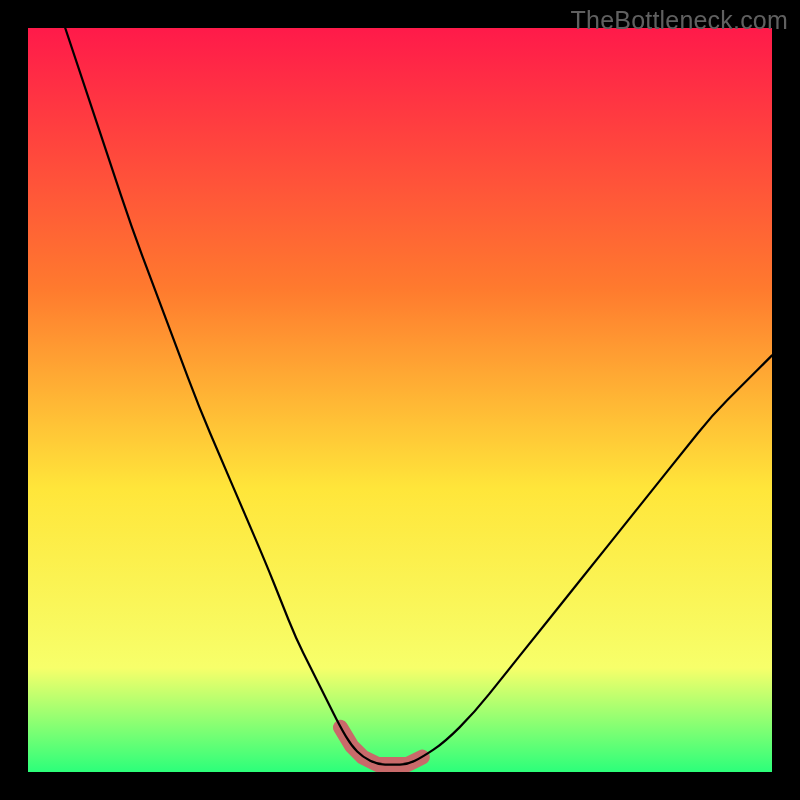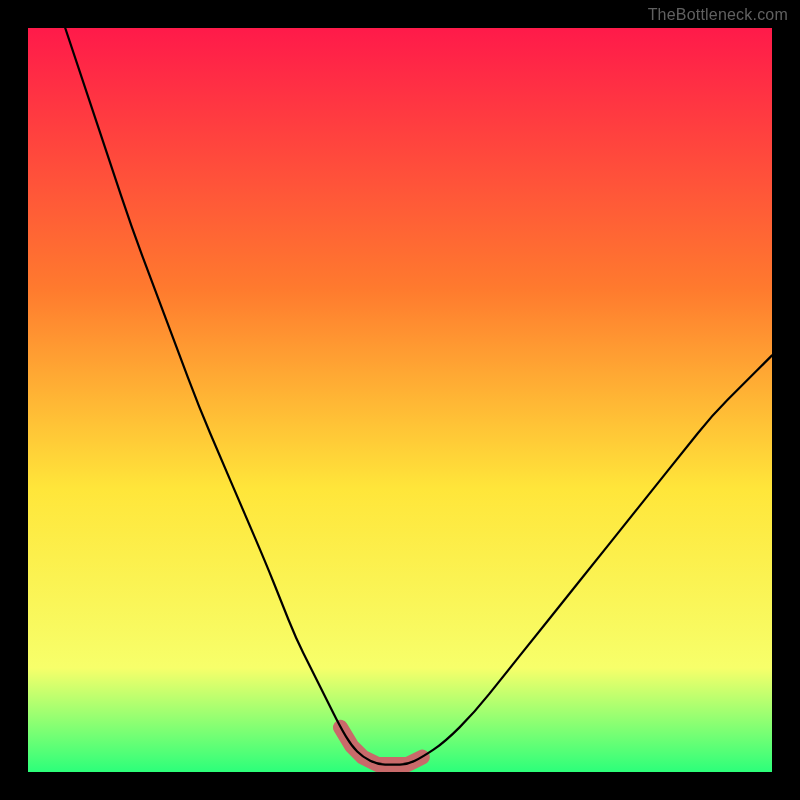--- a/index.html
+++ b/index.html
@@ -24,21 +24,21 @@
     left: 0;
     top: 0;
     width: 744px;
     height: 744px;
   }
   .watermark {
     position: absolute;
     top: 6px;
     right: 12px;
     color: #606060;
-    font-size: 16px;
+    font-size: 25px;
     font-weight: 500;
     letter-spacing: 0.2px;
   }
 </style>
 </head>
 <body>
 
 <div class="frame">
   <svg class="plot-area" viewBox="0 0 744 744" preserveAspectRatio="none">
     <defs>

